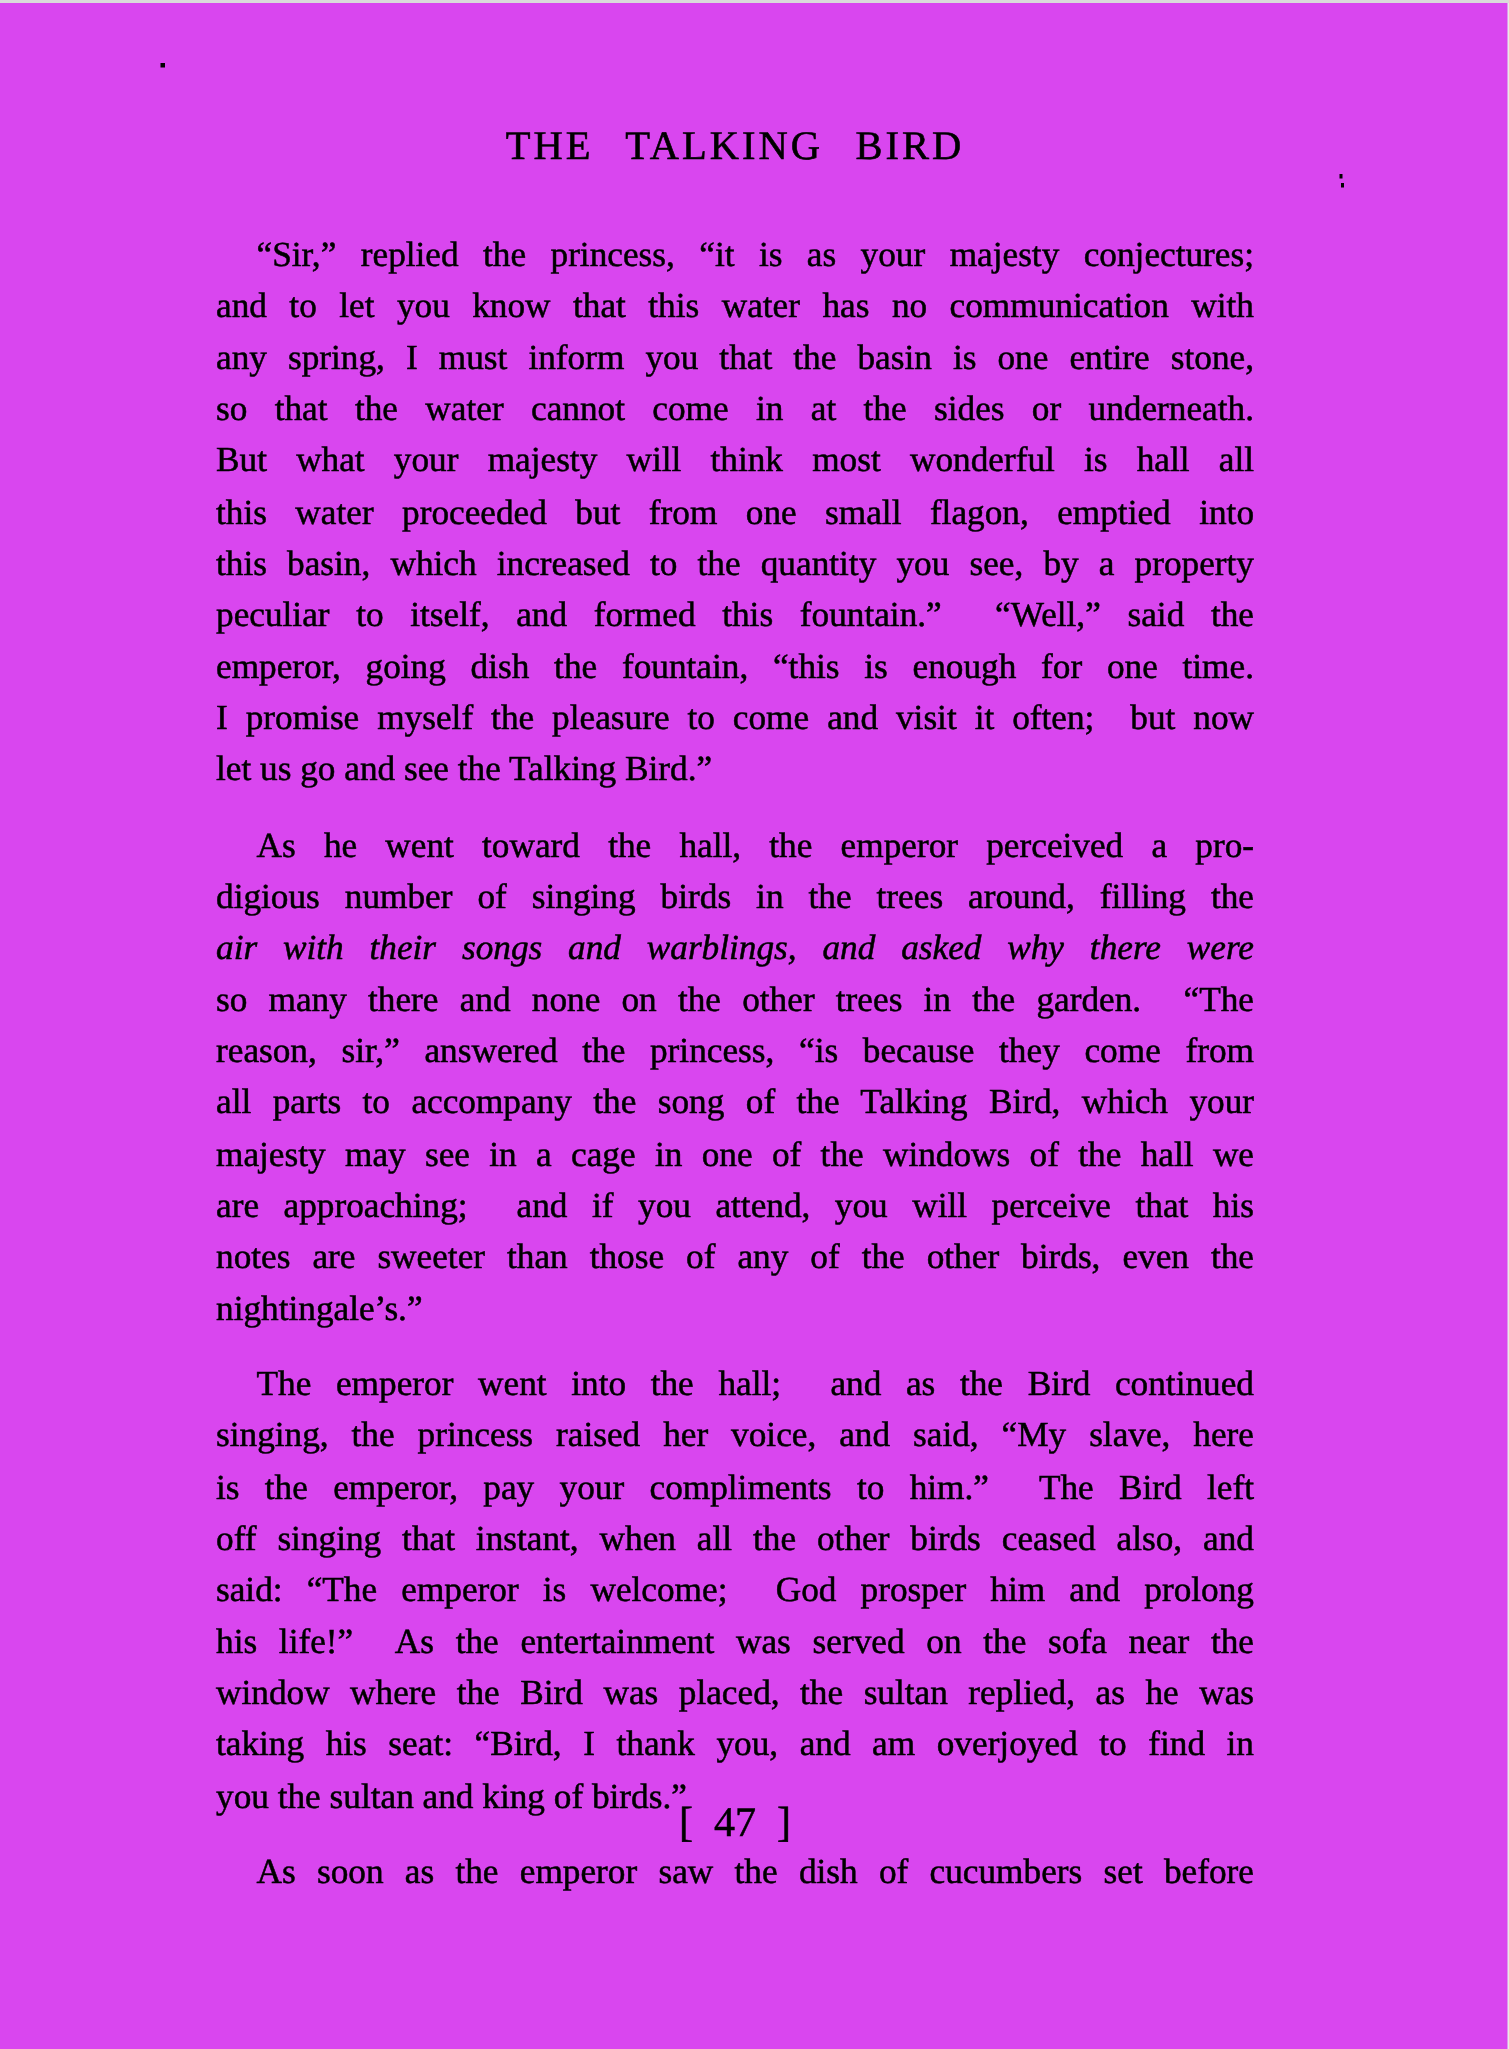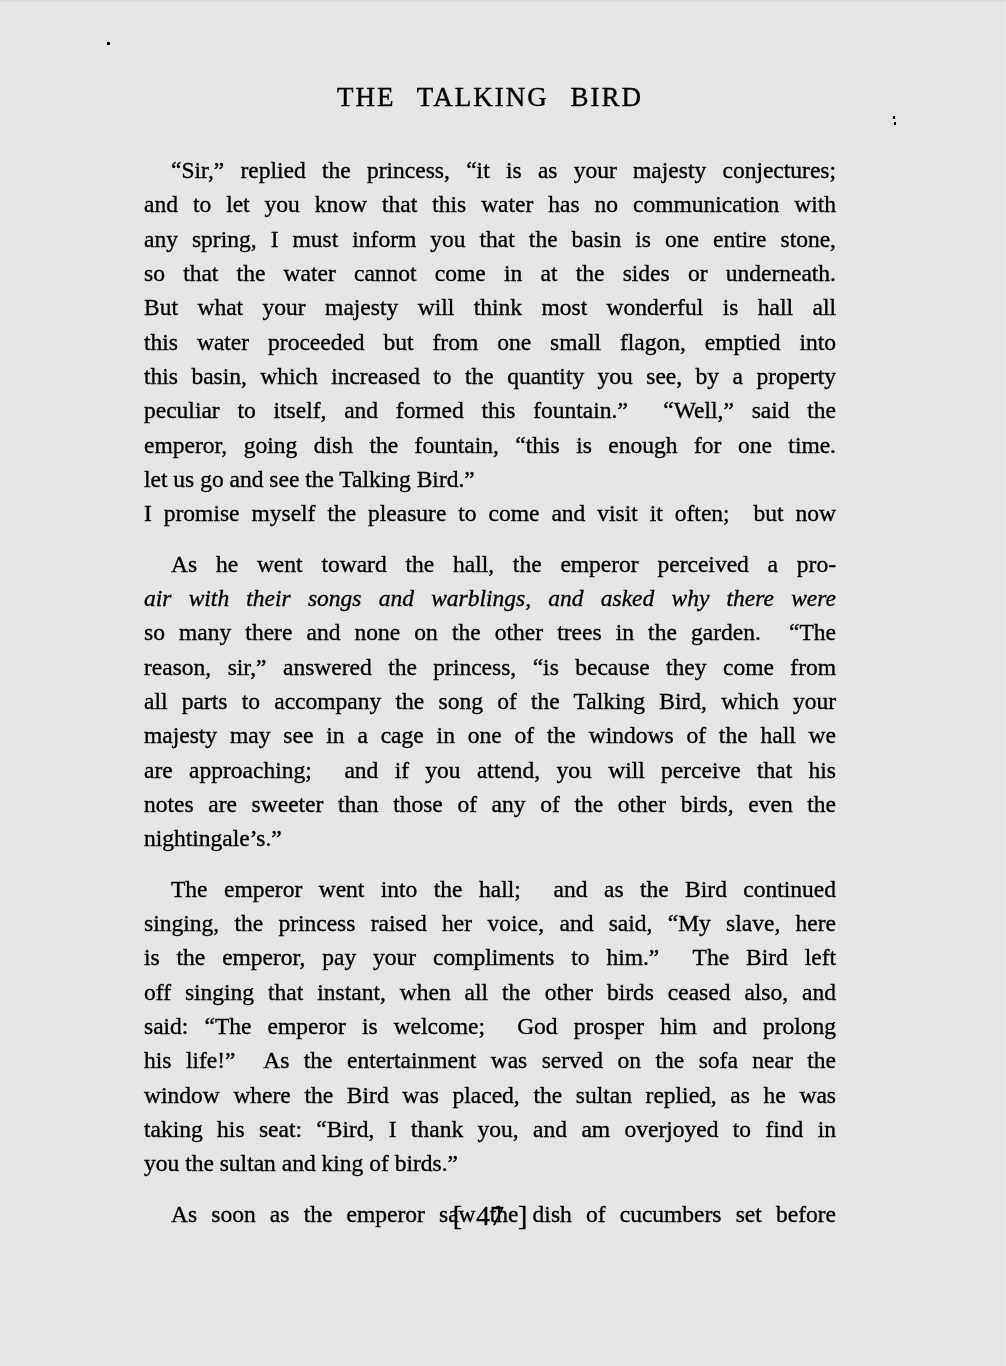--- a/index.html
+++ b/index.html
@@ -5,21 +5,21 @@
   html, body { margin: 0; padding: 0; }
   body {
     width: 1006px; height: 1366px;
     background: #ffffff;
     font-family: "Liberation Serif", serif;
     color: #000;
   }
   .page {
     position: relative;
     width: 1006px; height: 1366px;
-    background: #e5e5e5;
+    background: #d946ef;
     overflow: hidden;
     box-shadow: inset 0 2px 0 #dadada, inset -1px 0 0 #e8e8e8;
   }
   .title {
     position: absolute;
     left: 128px; top: 82px; width: 724px;
     margin: 0;
     font-size: 27px;
     font-weight: normal;
     text-align: center;
@@ -71,26 +71,27 @@
     <div class="paragraph">
       <div class="line indent">“Sir,” replied the princess, “it is as your majesty conjectures;</div>
       <div class="line">and to let you know that this water has no communication with</div>
       <div class="line">any spring, I must inform you that the basin is one entire stone,</div>
       <div class="line">so that the water cannot come in at the sides or underneath.</div>
       <div class="line">But what your majesty will think most wonderful is hall all</div>
       <div class="line">this water proceeded but from one small flagon, emptied into</div>
       <div class="line">this basin, which increased to the quantity you see, by a property</div>
       <div class="line">peculiar to itself, and formed this fountain.”&nbsp; “Well,” said the</div>
       <div class="line">emperor, going dish the fountain, “this is enough for one time.</div>
+      <div class="line">I promise myself the pleasure to come and visit it often;&nbsp; but now</div>
       <div class="line flush">let us go and see the Talking Bird.”</div>
-      <div class="line">I promise myself the pleasure to come and visit it often;&nbsp; but now</div>
     </div>
 
     <div class="paragraph">
       <div class="line indent">As he went toward the hall, the emperor perceived a pro-</div>
+      <div class="line">digious number of singing birds in the trees around, filling the</div>
       <div class="line italic">air with their songs and warblings, and asked why there were</div>
       <div class="line">so many there and none on the other trees in the garden.&nbsp; “The</div>
       <div class="line">reason, sir,” answered the princess, “is because they come from</div>
       <div class="line">all parts to accompany the song of the Talking Bird, which your</div>
       <div class="line">majesty may see in a cage in one of the windows of the hall we</div>
       <div class="line">are approaching;&nbsp; and if you attend, you will perceive that his</div>
       <div class="line">notes are sweeter than those of any of the other birds, even the</div>
       <div class="line flush">nightingale’s.”</div>
     </div>
 

